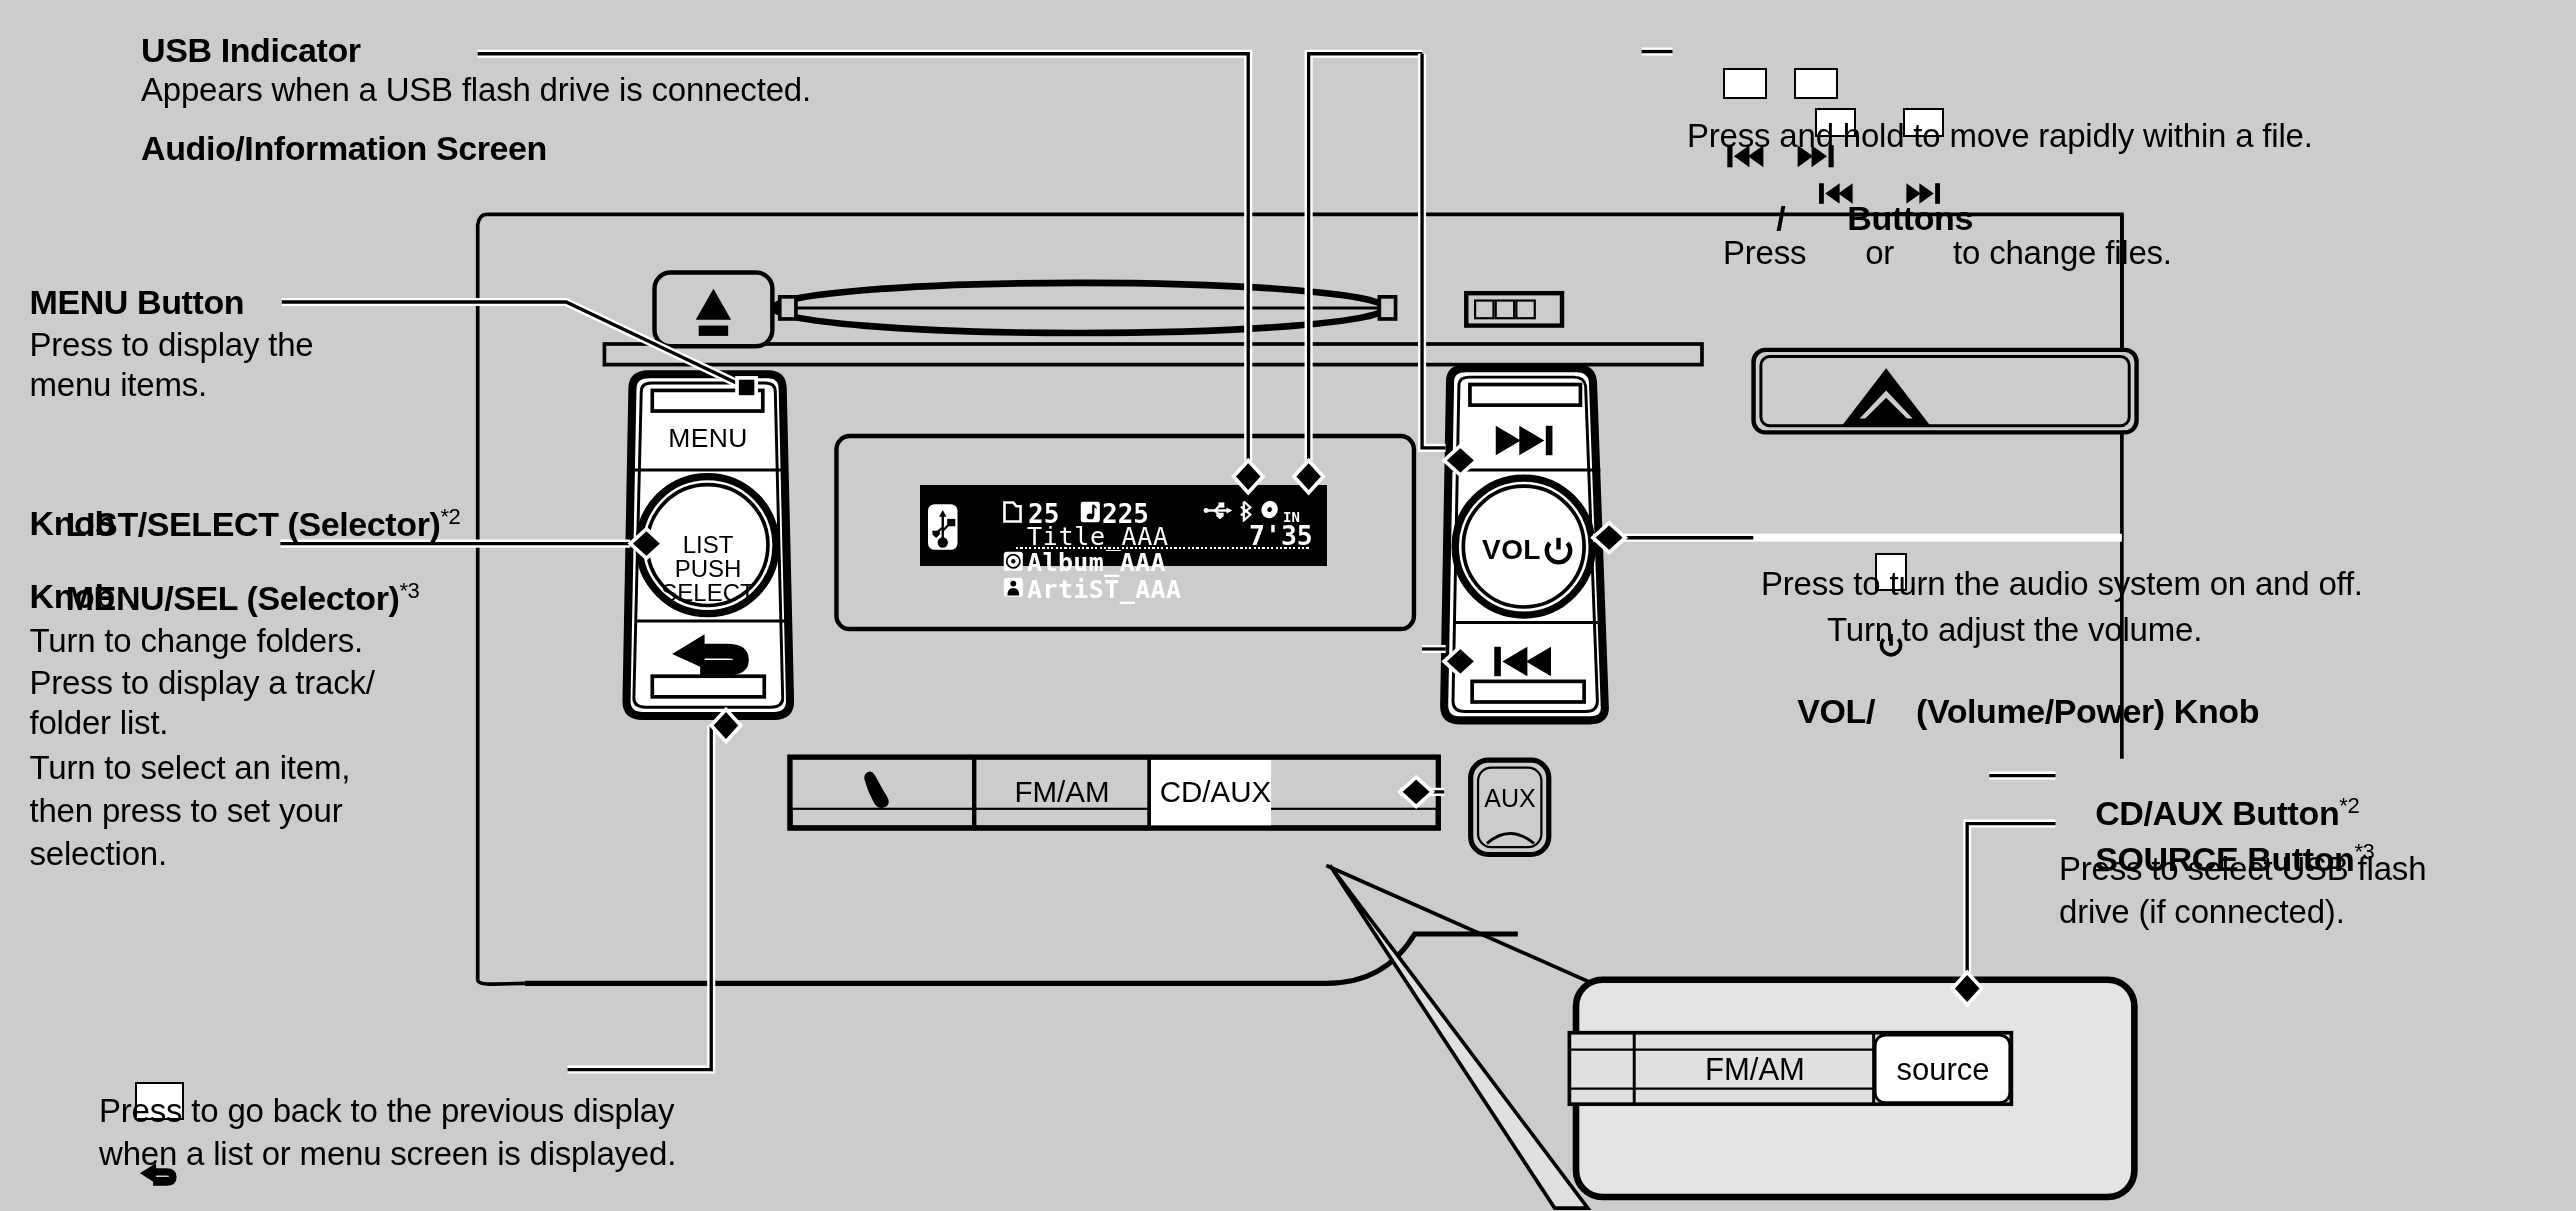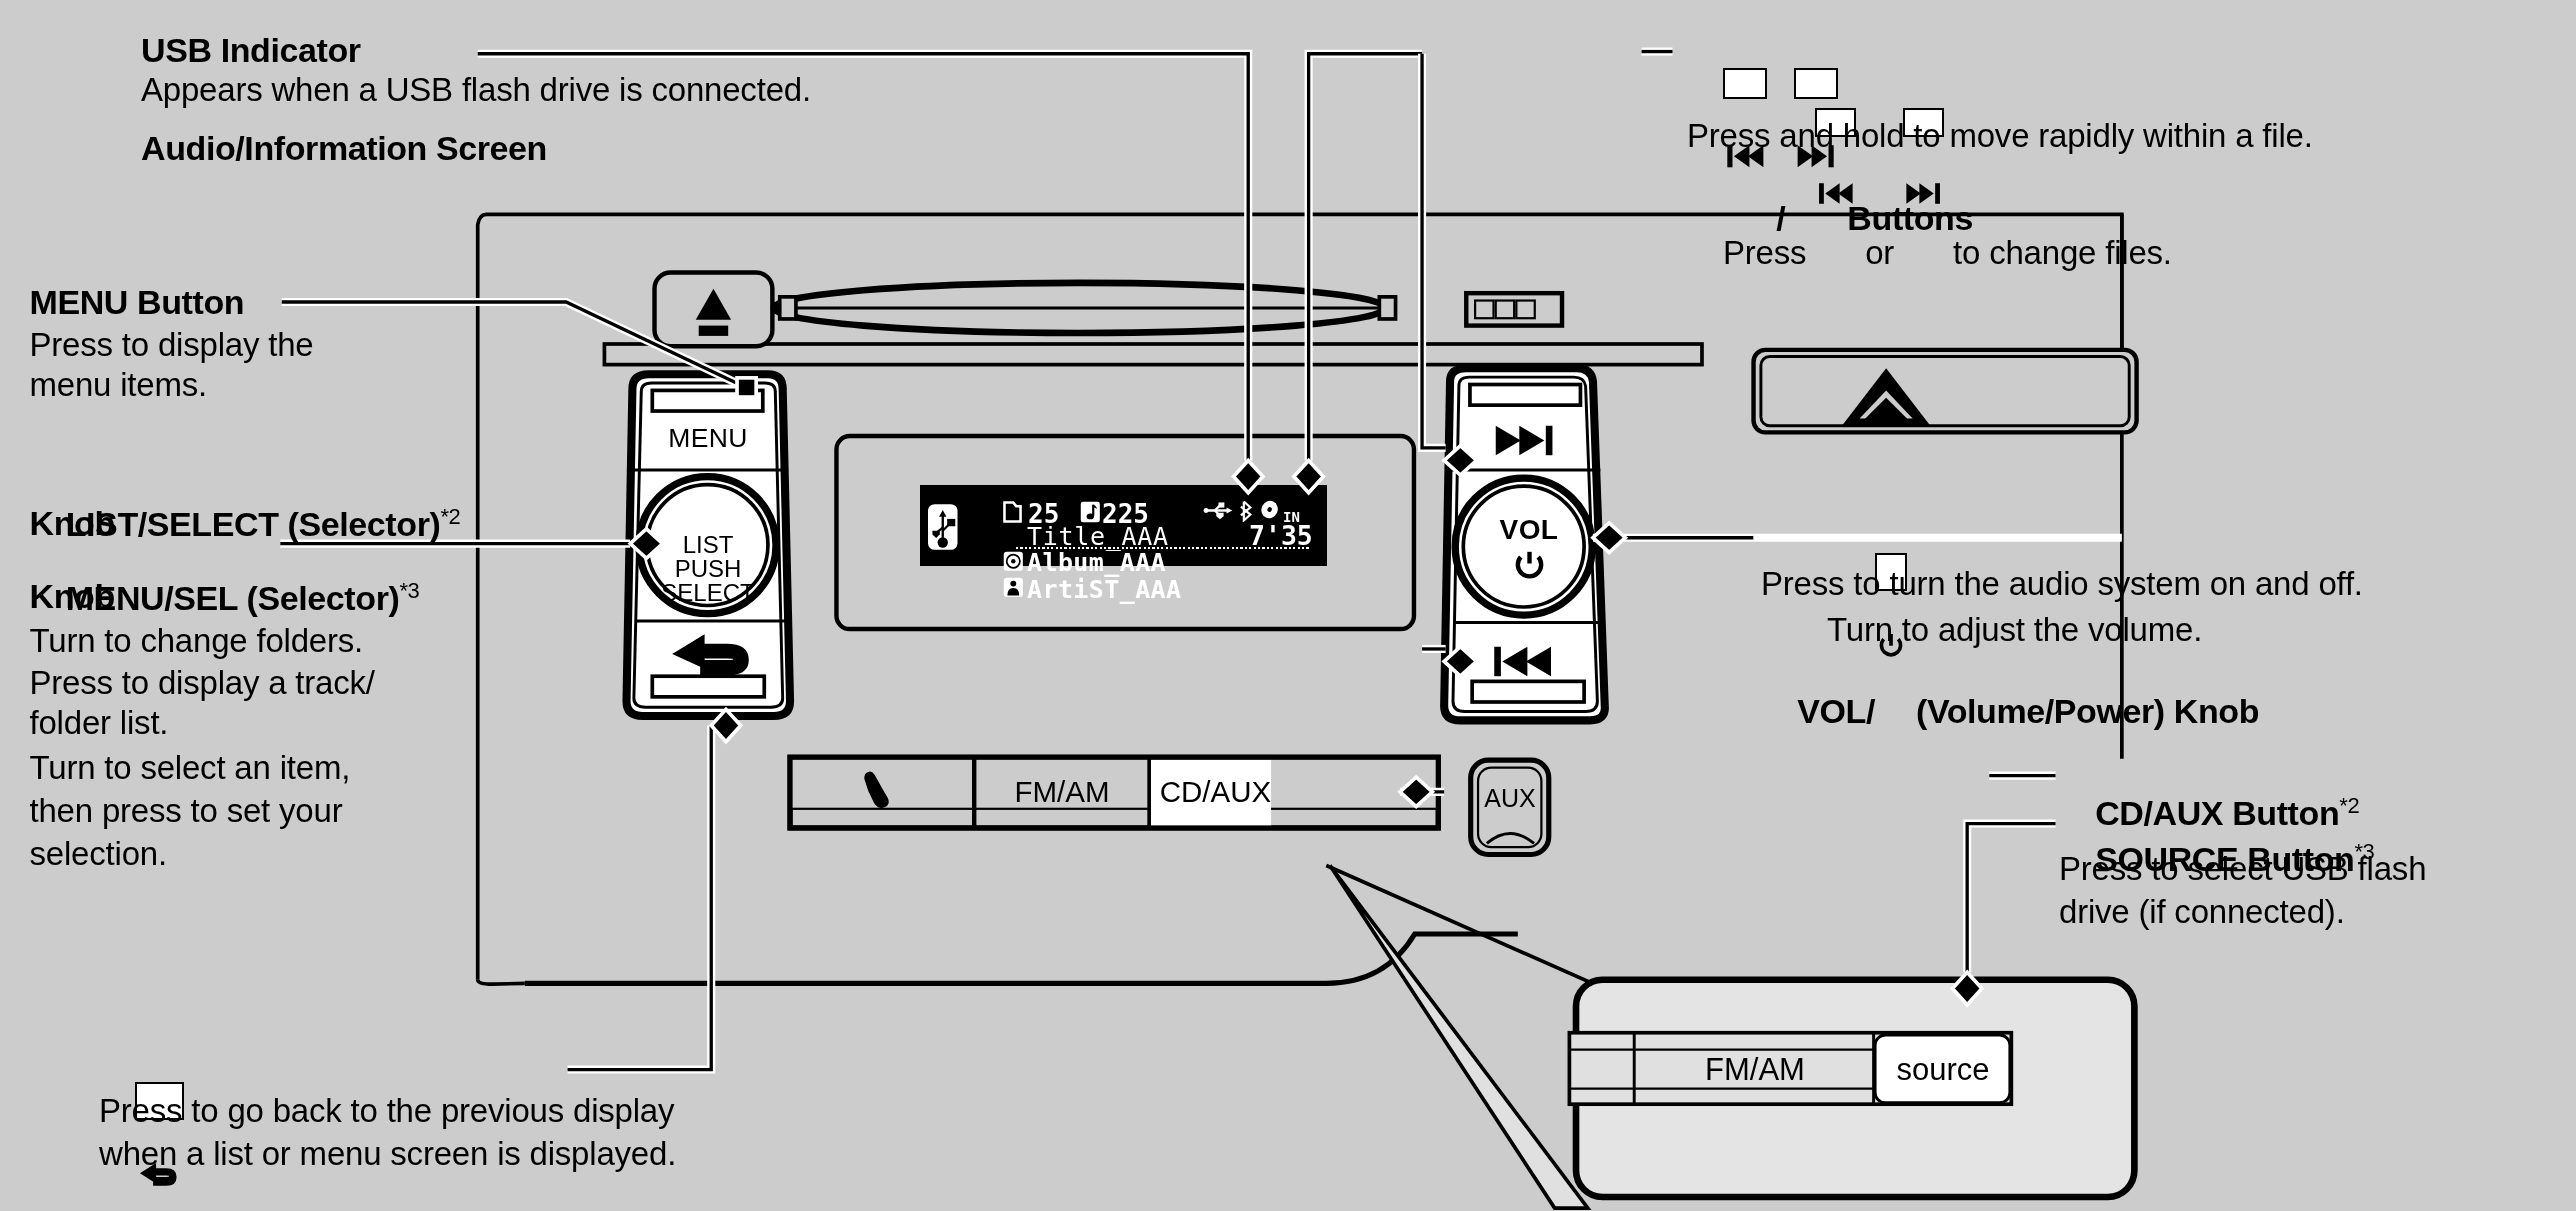--- a/index.html
+++ b/index.html
@@ -129,21 +129,21 @@
       <path d="M 2062 578 L 2096 598 L 2062 618 Z" fill="#000"></path>
       <rect x="2098" y="578" width="9" height="40" fill="#000"></rect>
     </g>
 
     <g>
       <rect x="2028" y="878" width="9" height="40" fill="#000"></rect>
       <path d="M 2073 878 L 2039 898 L 2073 918 Z" fill="#000"></path>
       <path d="M 2105 878 L 2071 898 L 2105 918 Z" fill="#000"></path>
     </g>
   </svg>
-  <div class="face" style="left:1463px;top:514px;width:132px;height:72px;flex-direction:column;line-height:1.0;">
+  <div class="face" style="left:1463px;top:514px;width:132px;height:72px;flex-direction:row;line-height:1.0;">
     <span style="font-size:28px;font-weight:bold;letter-spacing:0.4px;">VOL</span>
     <span class="inl" style="margin-top:2.2px;">
       <svg width="35" height="35" viewBox="0 0 48 48">
         <path d="M 24 8 L 24 24" stroke="#000" stroke-width="6" fill="none" stroke-linecap="butt"></path>
         <path d="M 12 15 A 16 16 0 1 0 36 15" stroke="#000" stroke-width="6" fill="none"></path>
       </svg>
     </span>
   </div>
 
   <svg class="layer" viewBox="0 0 3496 1644" width="2576" height="1211">

